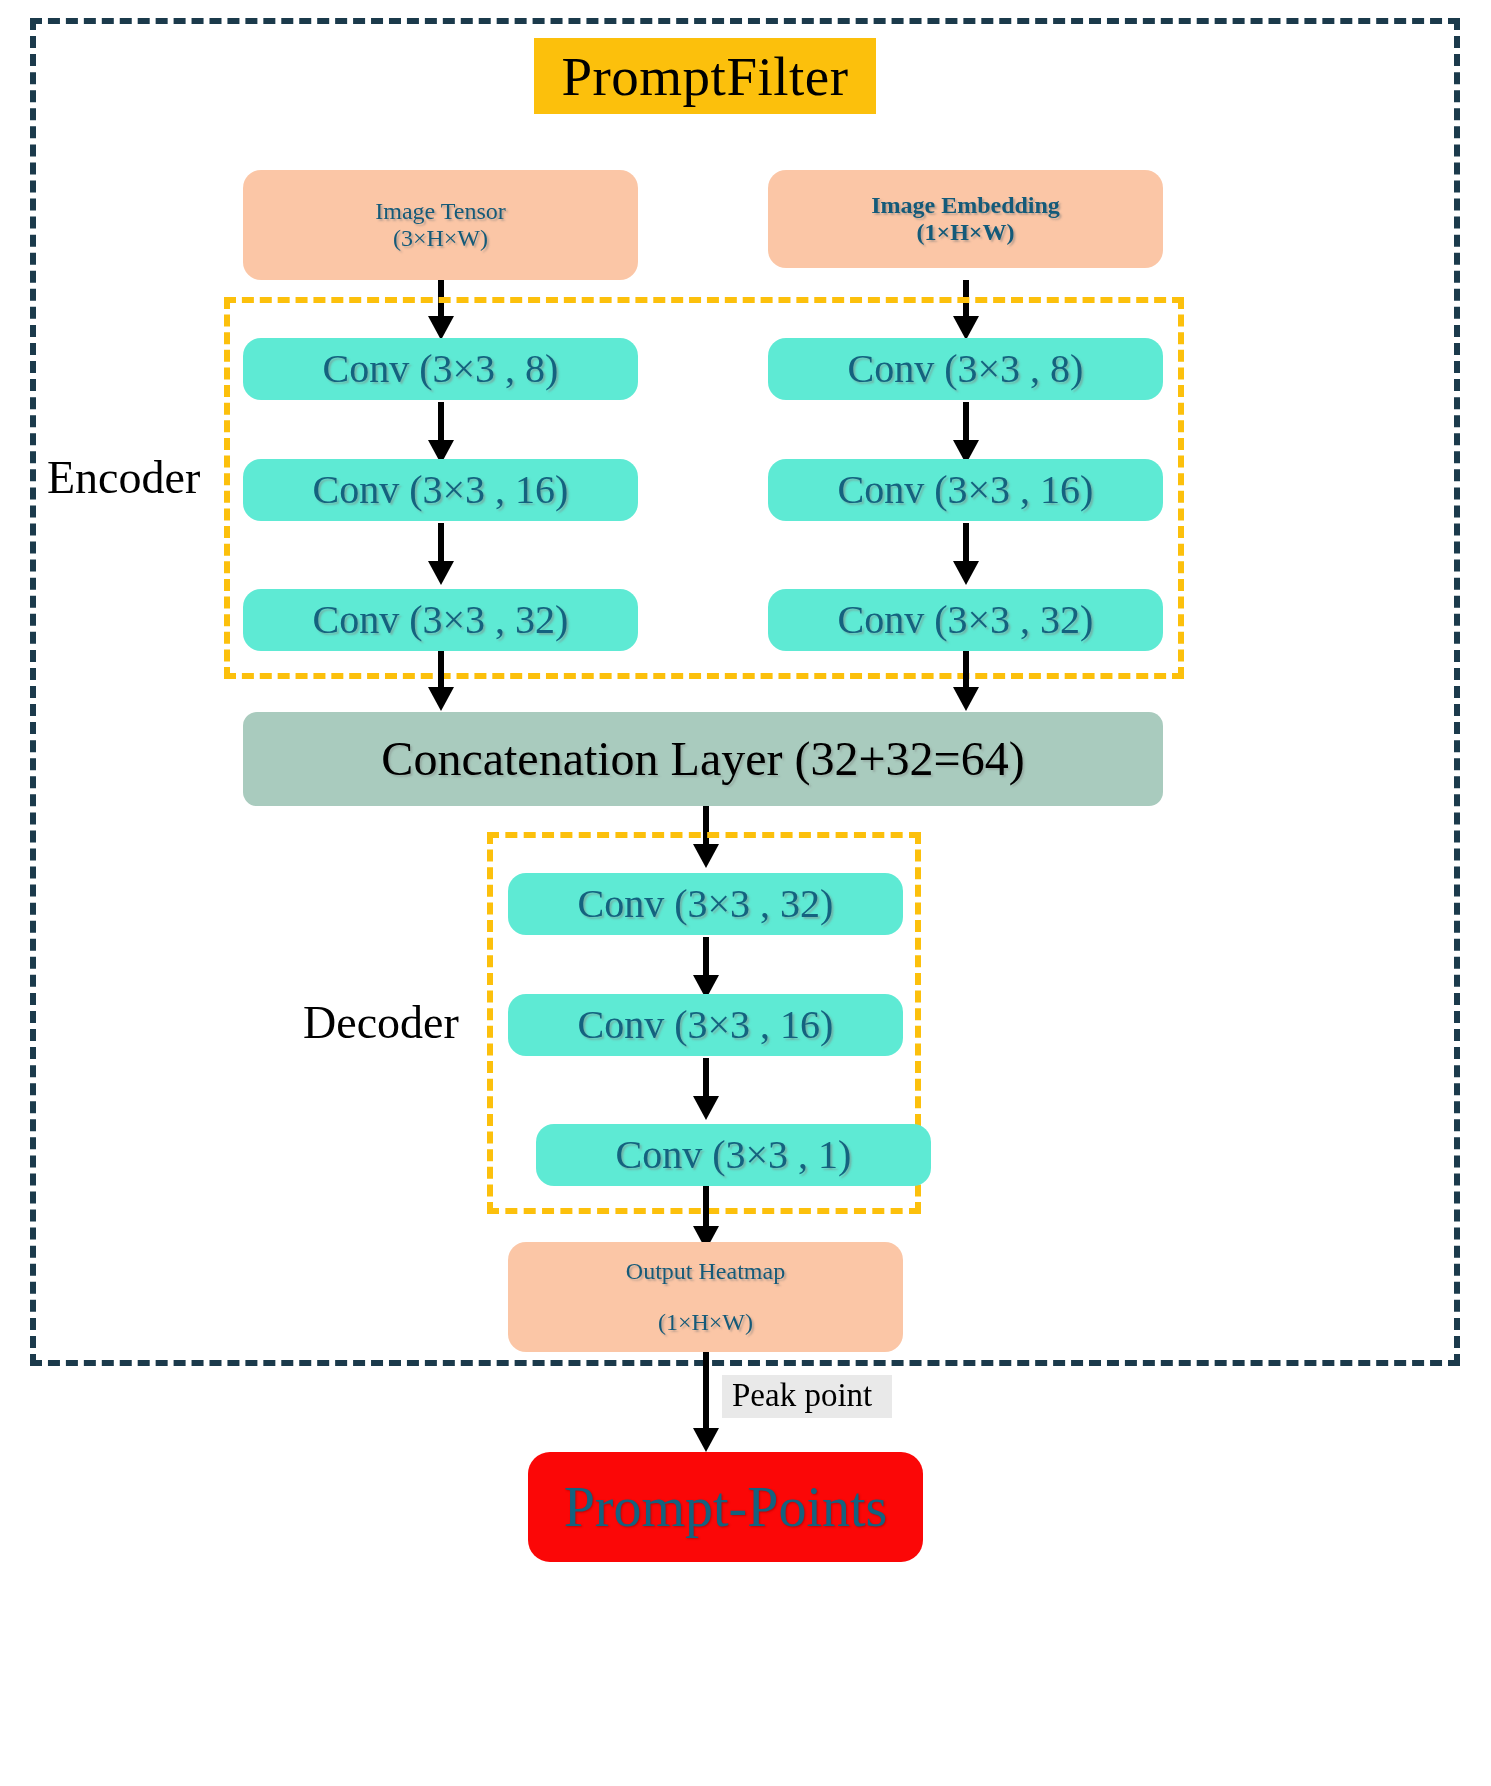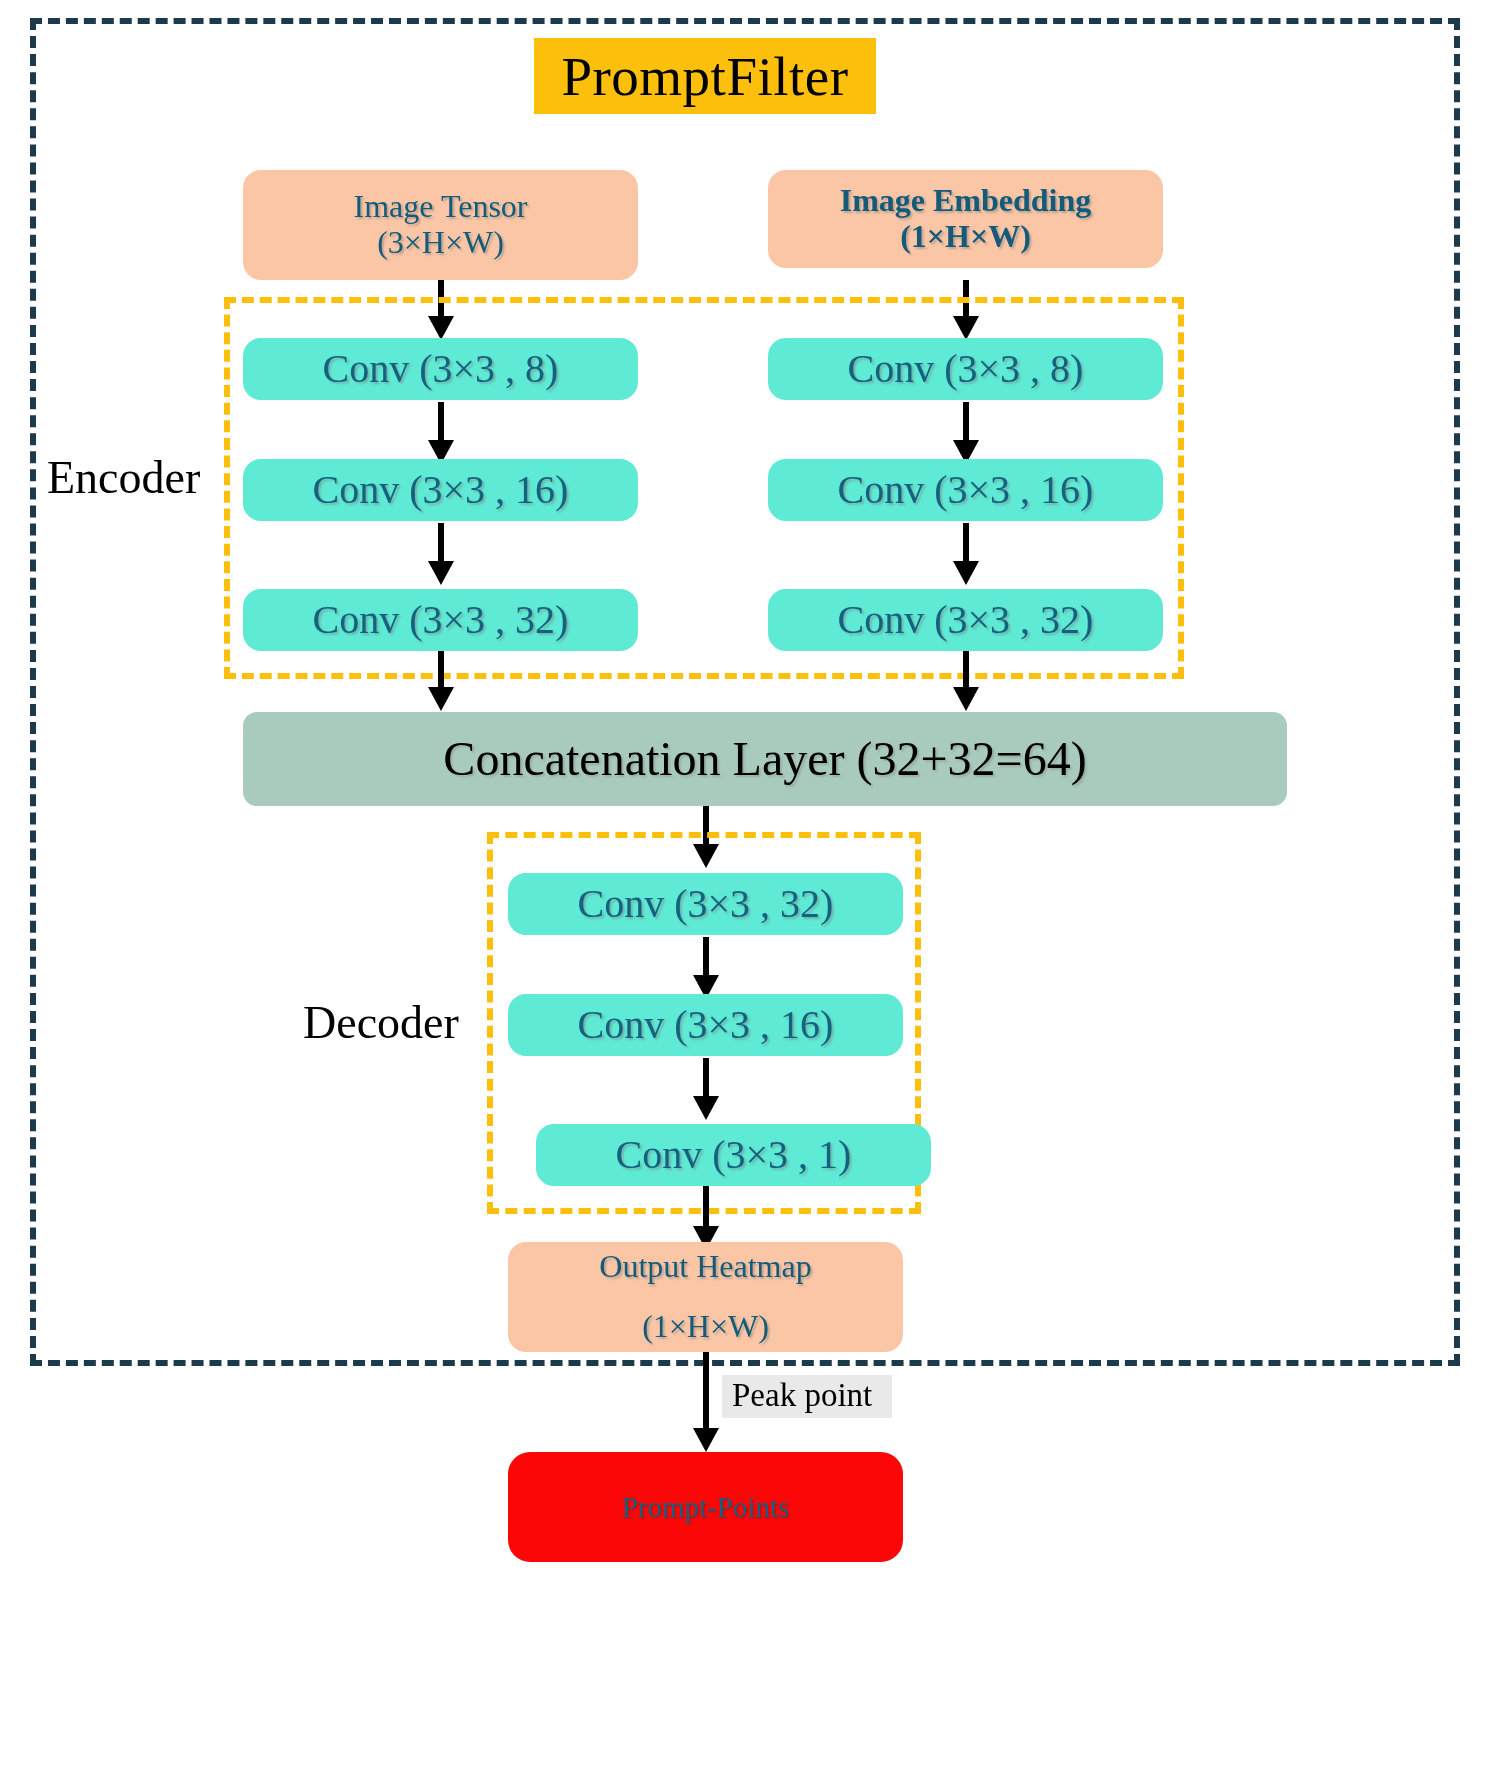--- a/index.html
+++ b/index.html
@@ -58,42 +58,43 @@
     text-align: center;
     border-radius: 18px;
     line-height: 1.12;
     white-space: nowrap;
   }
   .node .l1, .node .l2 { display: block; }
 
   .io-box {
     background: #fbc6a6;
     color: #145a79;
-    font-size: 32px;
+    font-size: 24px;
     text-shadow: 2px 2px 2px rgba(120,120,120,0.45);
   }
   .conv-box {
     background: #5eead4;
     color: #14627f;
     font-size: 40px;
     text-shadow: 2px 2px 2px rgba(130,130,130,0.5);
   }
   .concat-box {
     background: #a9cbbe;
     color: #000000;
     font-size: 48px;
     text-shadow: 2px 2px 2px rgba(120,120,120,0.35);
     border-radius: 14px;
   }
   .result-box {
     background: #fb0707;
     color: #14627f;
-    font-size: 29px;
+    font-size: 56px;
     border-radius: 22px;
     text-shadow: 1px 1px 2px rgba(90,0,0,0.35);
+    margin-left: 20px;
   }
 
   
   .group-frame {
     position: absolute;
     box-sizing: border-box;
     border: 6px dashed #fcc00c;
   }
 
   
@@ -197,21 +198,21 @@
 
   <div class="arrow" style="left:441px; top:651px; height:62px;">
     <div class="shaft" style="height:38px;"></div>
       <div class="head" style="top:36px;"></div>
   </div>
   <div class="arrow" style="left:966px; top:651px; height:62px;">
     <div class="shaft" style="height:38px;"></div>
       <div class="head" style="top:36px;"></div>
   </div>
 
-  <div class="node concat-box" style="left:243px; top:712px; width:1044px; height:94px;">Concatenation Layer (32+32=64)</div>
+  <div class="node concat-box" style="left:243px; top:712px; width:920px; height:94px;">Concatenation Layer (32+32=64)</div>
 
   <div class="arrow" style="left:706px; top:806px; height:62px;">
     <div class="shaft" style="height:40px;"></div>
       <div class="head" style="top:38px;"></div>
   </div>
 
   <div class="group-frame" style="left:487px; top:832px; width:434px; height:382px;"></div>
   <div class="side-label" style="left:303px; top:1000px;">Decoder</div>
 
   <div class="node conv-box" style="left:508px; top:873px; width:395px; height:62px;">Conv (3×3 , 32)</div>

